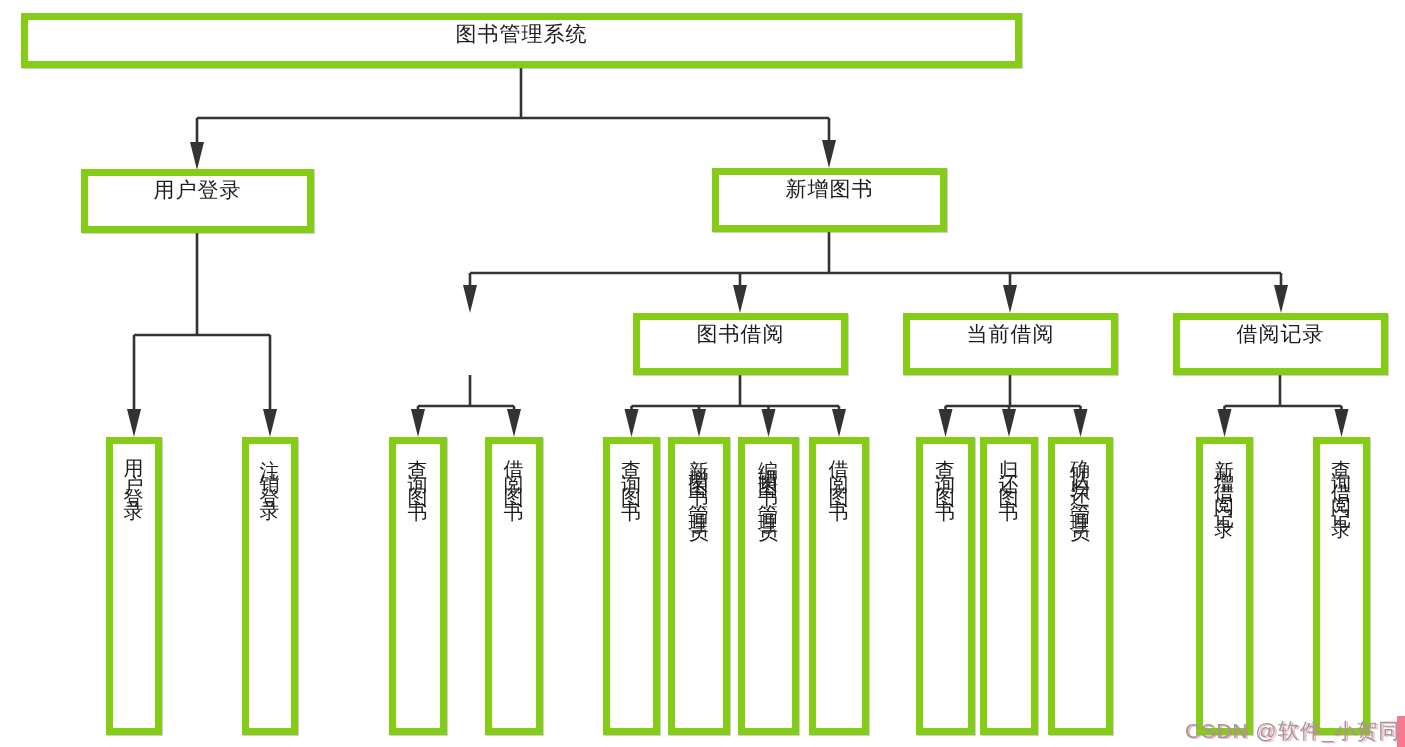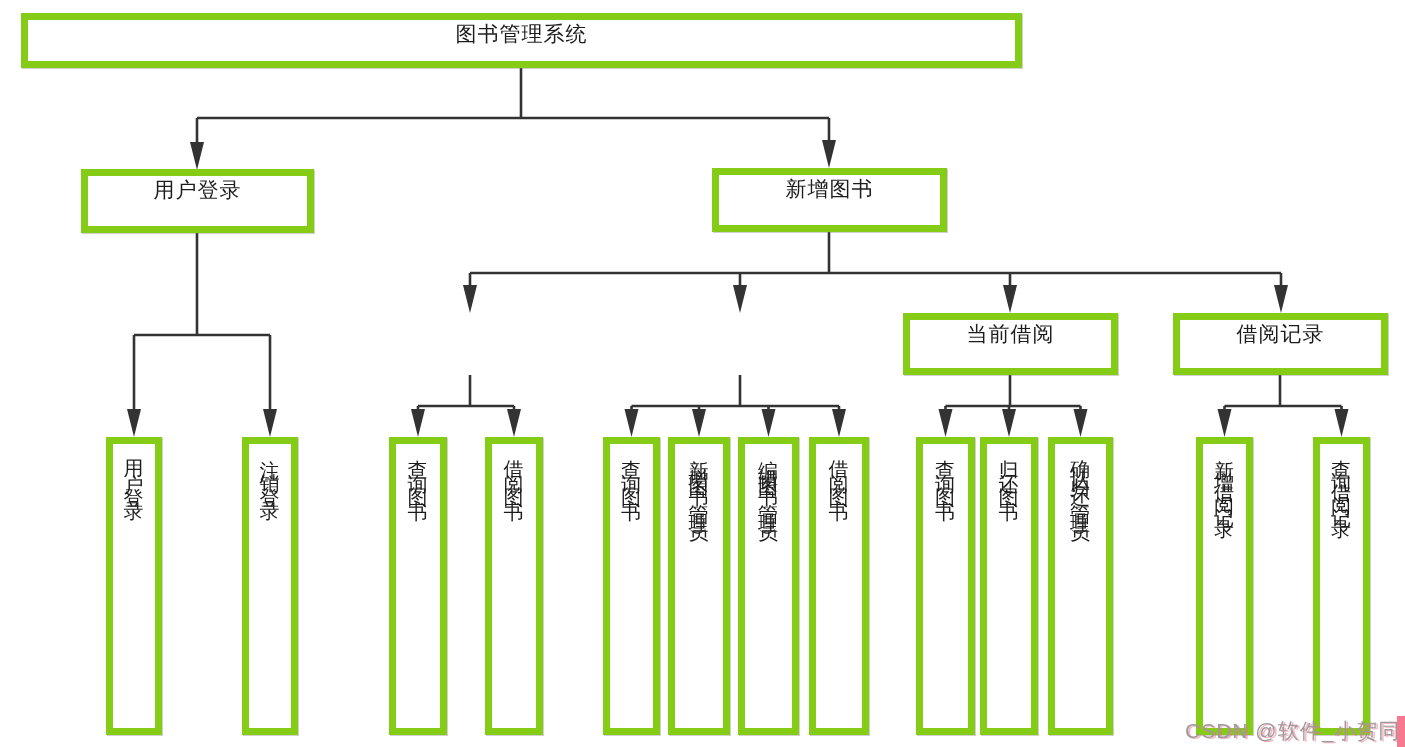--- a/index.html
+++ b/index.html
@@ -86,20 +86,23 @@
     <span>图书管理系统</span>
   </div>
 
   <div class="box" style="left:81px;top:169px;width:233px;height:64px">
     <span>用户登录</span>
   </div>
   <div class="box" style="left:712px;top:168px;width:235px;height:64px">
     <span>新增图书</span>
   </div>
 
+  <div class="box" style="left:633px;top:313px;width:215px;height:62px">
+    <span>图书借阅</span>
+  </div>
   <div class="box" style="left:1173px;top:313px;width:215px;height:62px">
     <span>借阅记录</span>
   </div>
   <div class="box" style="left:903px;top:313px;width:215px;height:62px">
     <span>当前借阅</span>
   </div>
 
   <div class="box leaf" style="left:106px;top:437px;width:56px;height:298px">
     <span class="vtext v4">用户登录</span>
   </div>

